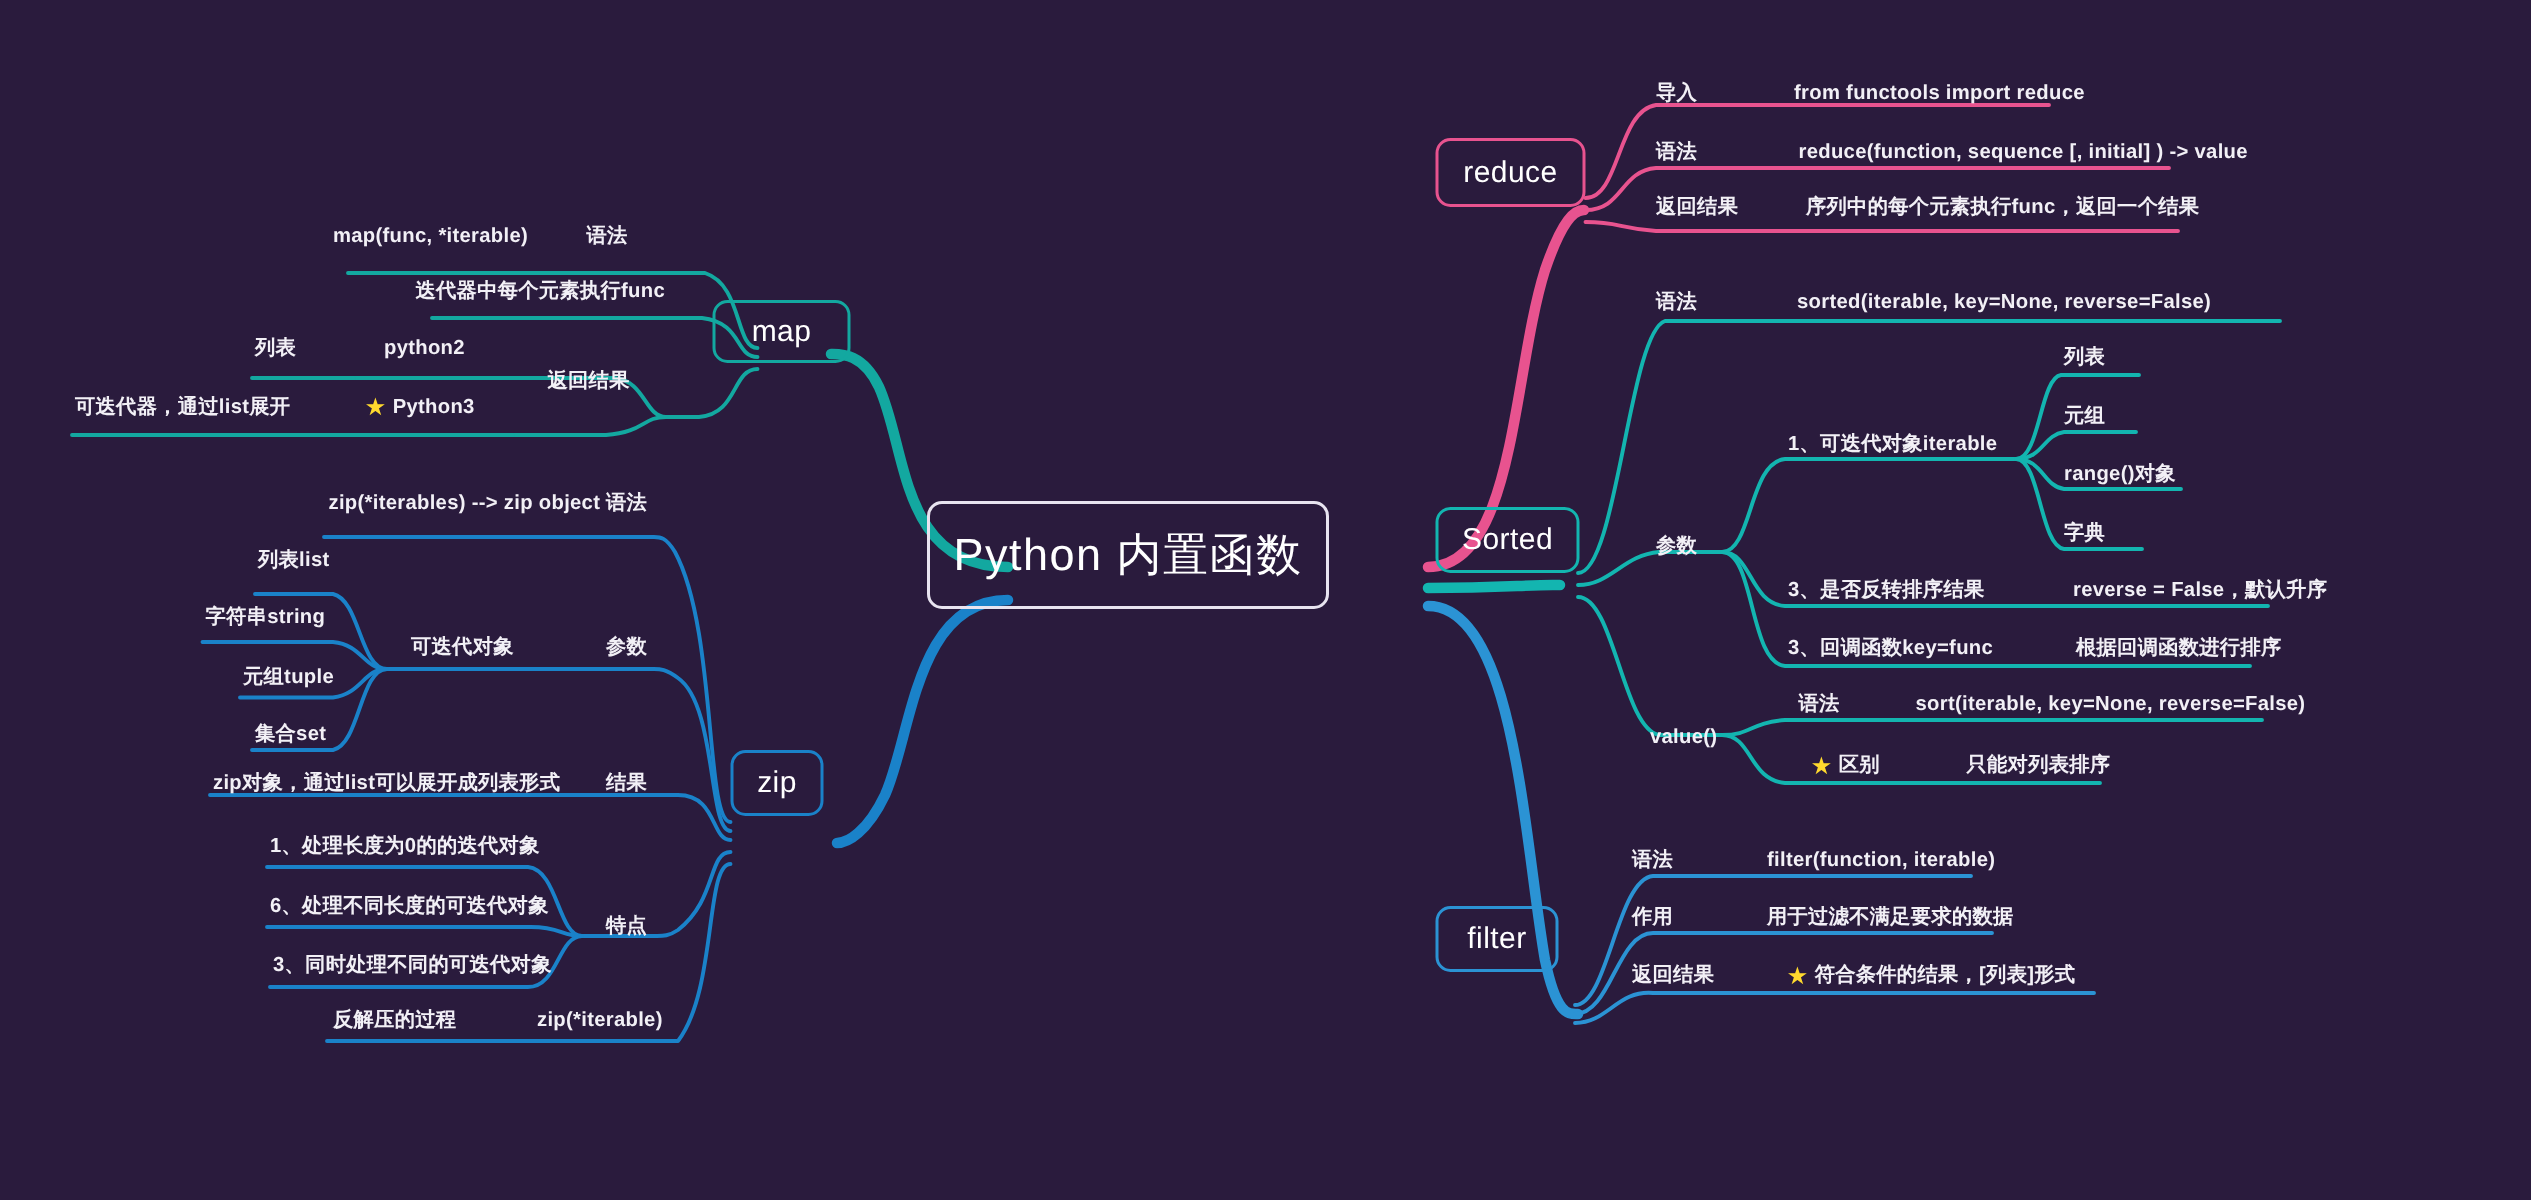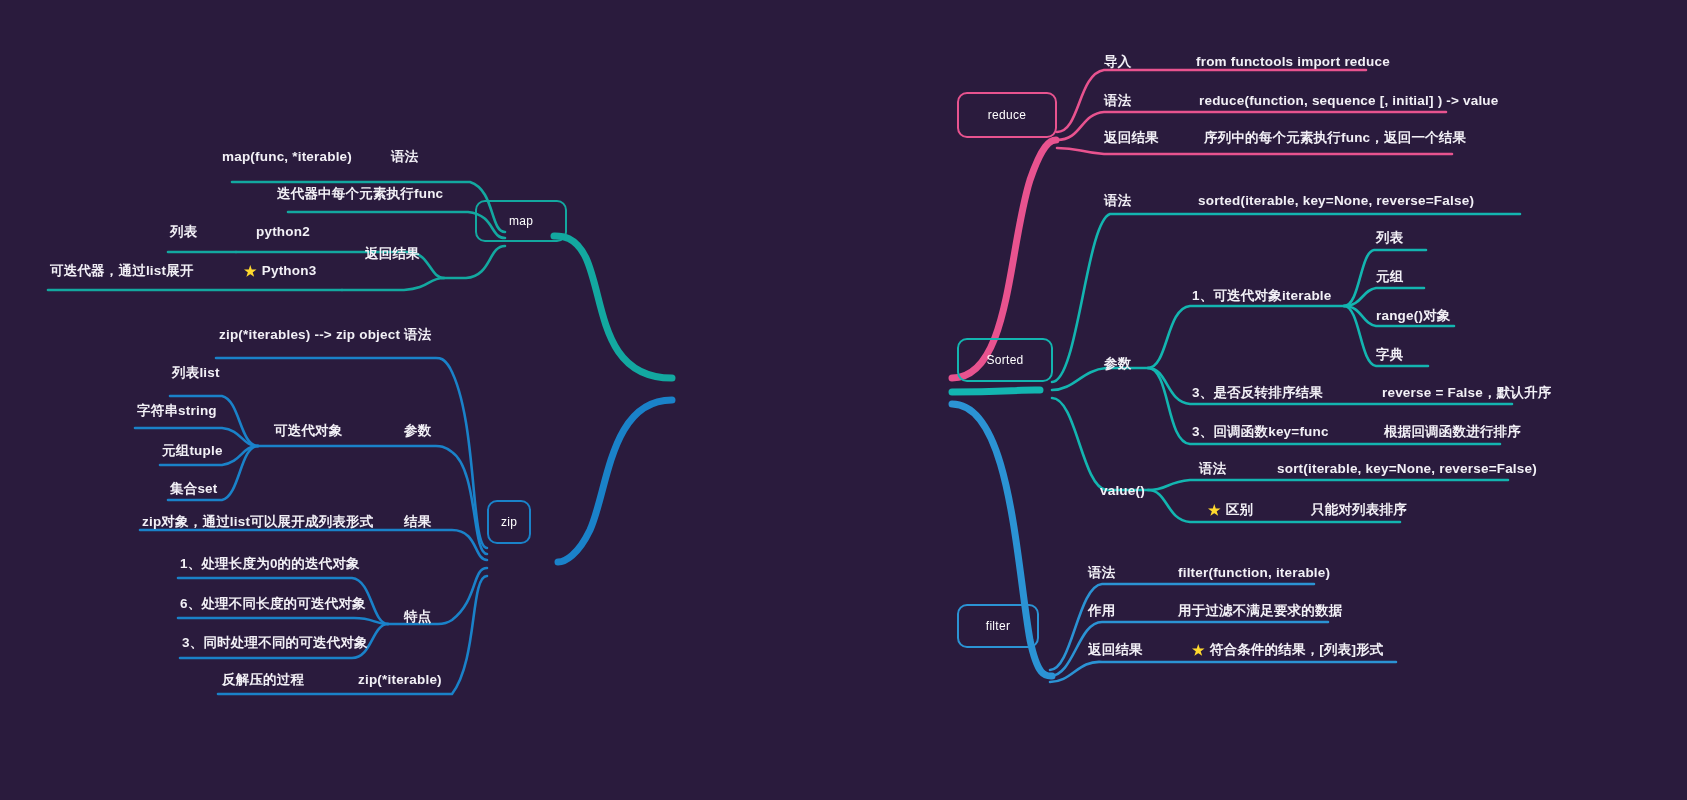--- a/index.html
+++ b/index.html
@@ -32,21 +32,21 @@
   }
   .node.central {
     border: 2.5px solid #e8e4f0;
     font-size: 30px;
     font-weight: 400;
     letter-spacing: 1px;
     border-radius: 10px;
   }
   .node.topic {
     border-width: 2.5px; border-style: solid;
-    font-size: 12px;
+    font-size: 20px;
     border-radius: 10px;
   }
   .label {
     position: absolute;
     color: #f2f0f6;
     font-size: 13.5px;
     font-weight: 700;
     white-space: nowrap;
     letter-spacing: .2px;
     line-height: 1;
@@ -132,26 +132,29 @@
       <path d="M1052,398 C 1076,398 1082,486 1106,490 L 1148,490" stroke="#13b5b0" stroke-width="2.6"></path>
       <path d="M1148,490 C 1168,490 1166,482 1190,480 L 1508,480" stroke="#13b5b0" stroke-width="2.6"></path>
       <path d="M1148,490 C 1168,490 1166,520 1190,522 L 1400,522" stroke="#13b5b0" stroke-width="2.6"></path>
 
       <path d="M1050,670 C 1072,670 1078,586 1102,584 L 1314,584" stroke="#2b93d4" stroke-width="2.6"></path>
       <path d="M1050,676 C 1074,676 1078,622 1102,622 L 1328,622" stroke="#2b93d4" stroke-width="2.6"></path>
       <path d="M1050,682 C 1072,682 1078,660 1102,662 L 1396,662" stroke="#2b93d4" stroke-width="2.6"></path>
     </g>
   </svg>
 
+  <div class="node central" style="left:618px; top:334px; width:268px; height:72px;">
+    <span>Python 内置函数</span>
+  </div>
 
   <div class="node topic" style="left:475px; top:200px; width:92px; height:42px; border-color:#13a8a0;">
     <span>map</span>
   </div>
 
-  <div class="node topic" style="left:487px; top:500px; width:44px; height:44px; border-color:#1a82c9;">
+  <div class="node topic" style="left:487px; top:500px; width:62px; height:44px; border-color:#1a82c9;">
     <span>zip</span>
   </div>
 
   <div class="node topic" style="left:957px; top:92px; width:100px; height:46px; border-color:#e8538f;">
     <span>reduce</span>
   </div>
 
   <div class="node topic" style="left:957px; top:338px; width:96px; height:44px; border-color:#13b5b0;">
     <span>Sorted</span>
   </div>

